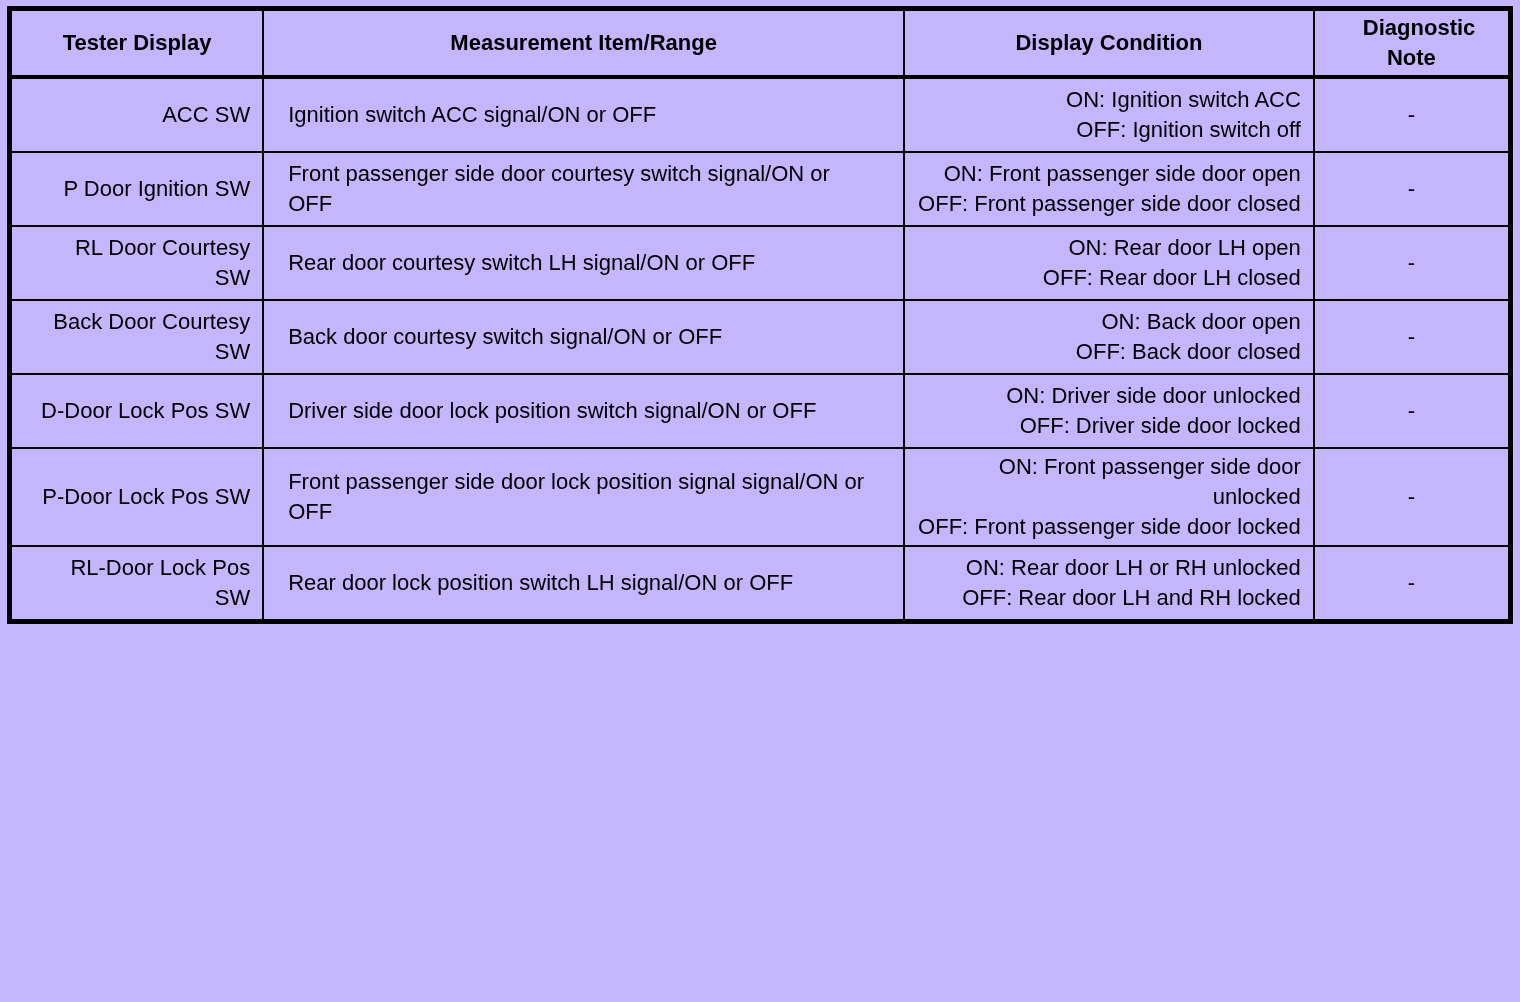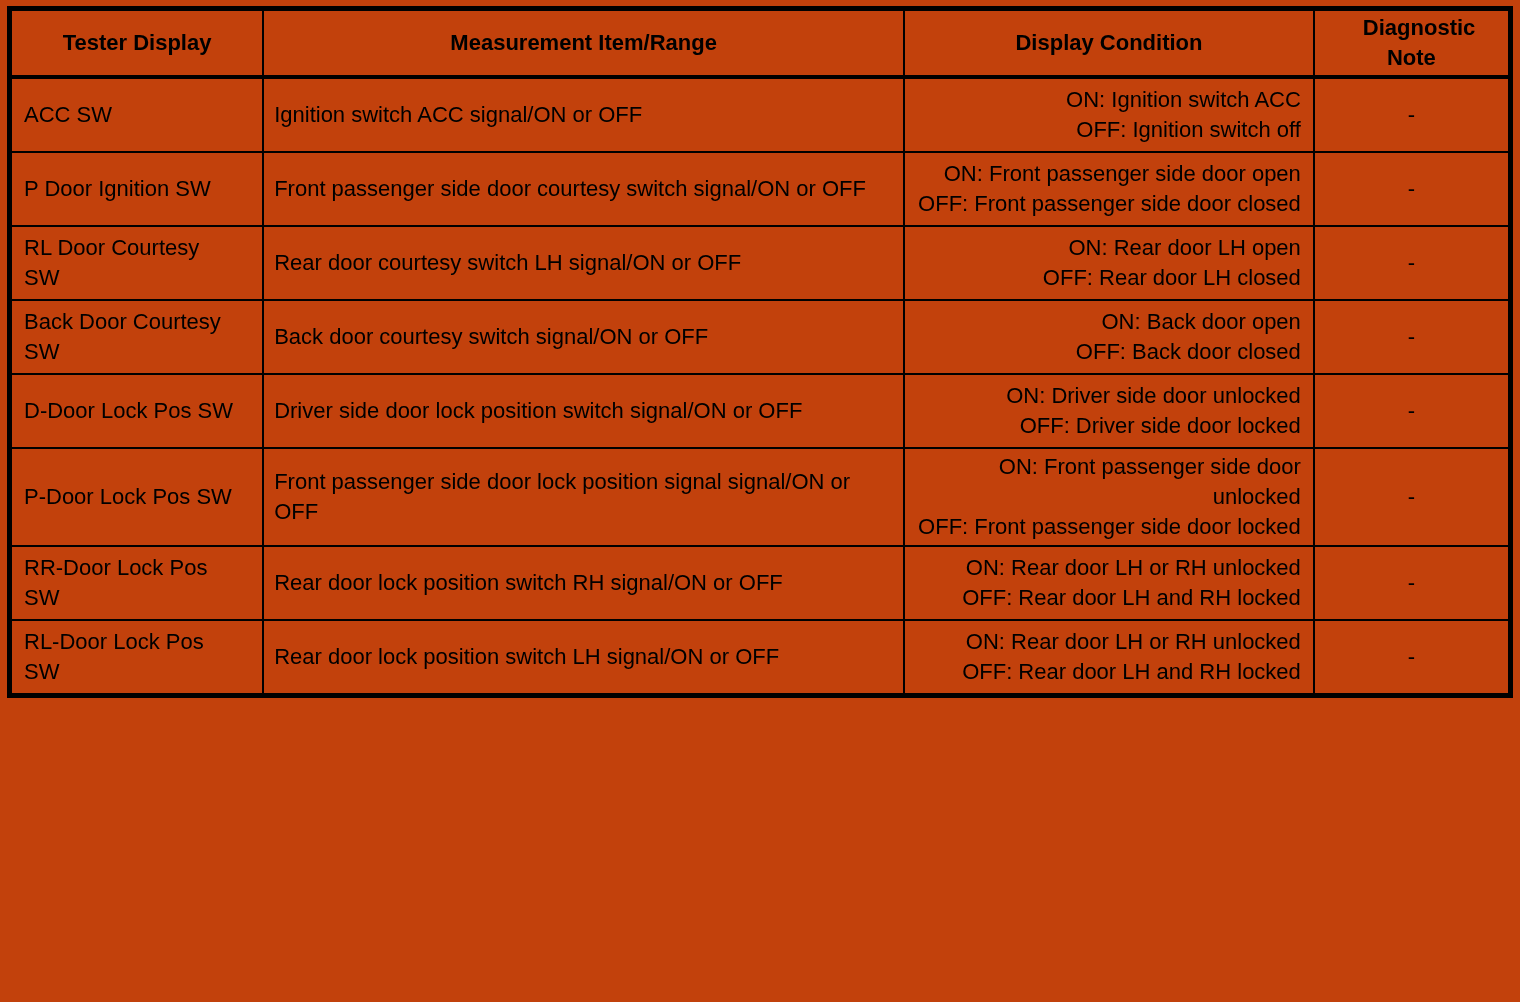--- a/index.html
+++ b/index.html
@@ -7,21 +7,21 @@
     padding: 0;
     background: #ffffff;
     color: #000000;
     font-family: "Liberation Sans", "DejaVu Sans", sans-serif;
   }
   .page {
     width: 1520px;
     height: 1002px;
     box-sizing: border-box;
     padding: 6px 7px;
-    background: #c2410c;
+    background: #c4b5fd;
   }
   table.data-list {
     width: 100%;
     border-collapse: collapse;
     table-layout: fixed;
     border: 5px solid #000000;
   }
   th, td {
     border: 2px solid #000000;
     font-size: 22px;
@@ -39,27 +39,27 @@
   thead th.th-note {
     padding: 2px 48px;
   }
   col.c-display { width: 16.9%; }
   col.c-measure { width: 42.7%; }
   col.c-condition { width: 27.3%; }
   col.c-note { width: 13.1%; }
 
   td { height: 66px; }
   td.cell-display {
-    text-align: left;
+    text-align: right;
     padding: 3px 12px;
     white-space: pre-line;
   }
   td.cell-measure {
     text-align: left;
-    padding: 3px 10px;
+    padding: 3px 24px;
   }
   td.cell-condition {
     text-align: right;
     padding: 3px 12px 3px 10px;
   }
   td.cell-note {
     text-align: center;
     padding: 3px 6px;
   }
   td.cell-condition .cond-line { margin: 0; }
@@ -134,30 +134,20 @@
         <tr>
           <td class="cell-display">P-Door Lock Pos SW</td>
           <td class="cell-measure">Front passenger side door lock position signal signal/ON or OFF</td>
           <td class="cell-condition">
             <div class="cond-line">ON: Front passenger side door unlocked</div>
             <div class="cond-line">OFF: Front passenger side door locked</div>
           </td>
           <td class="cell-note">-</td>
         </tr>
         <tr>
-          <td class="cell-display">RR-Door Lock Pos
-SW</td>
-          <td class="cell-measure">Rear door lock position switch RH signal/ON or OFF</td>
-          <td class="cell-condition">
-            <div class="cond-line">ON: Rear door LH or RH unlocked</div>
-            <div class="cond-line">OFF: Rear door LH and RH locked</div>
-          </td>
-          <td class="cell-note">-</td>
-        </tr>
-        <tr>
           <td class="cell-display">RL-Door Lock Pos
 SW</td>
           <td class="cell-measure">Rear door lock position switch LH signal/ON or OFF</td>
           <td class="cell-condition">
             <div class="cond-line">ON: Rear door LH or RH unlocked</div>
             <div class="cond-line">OFF: Rear door LH and RH locked</div>
           </td>
           <td class="cell-note">-</td>
         </tr>
       </tbody>

